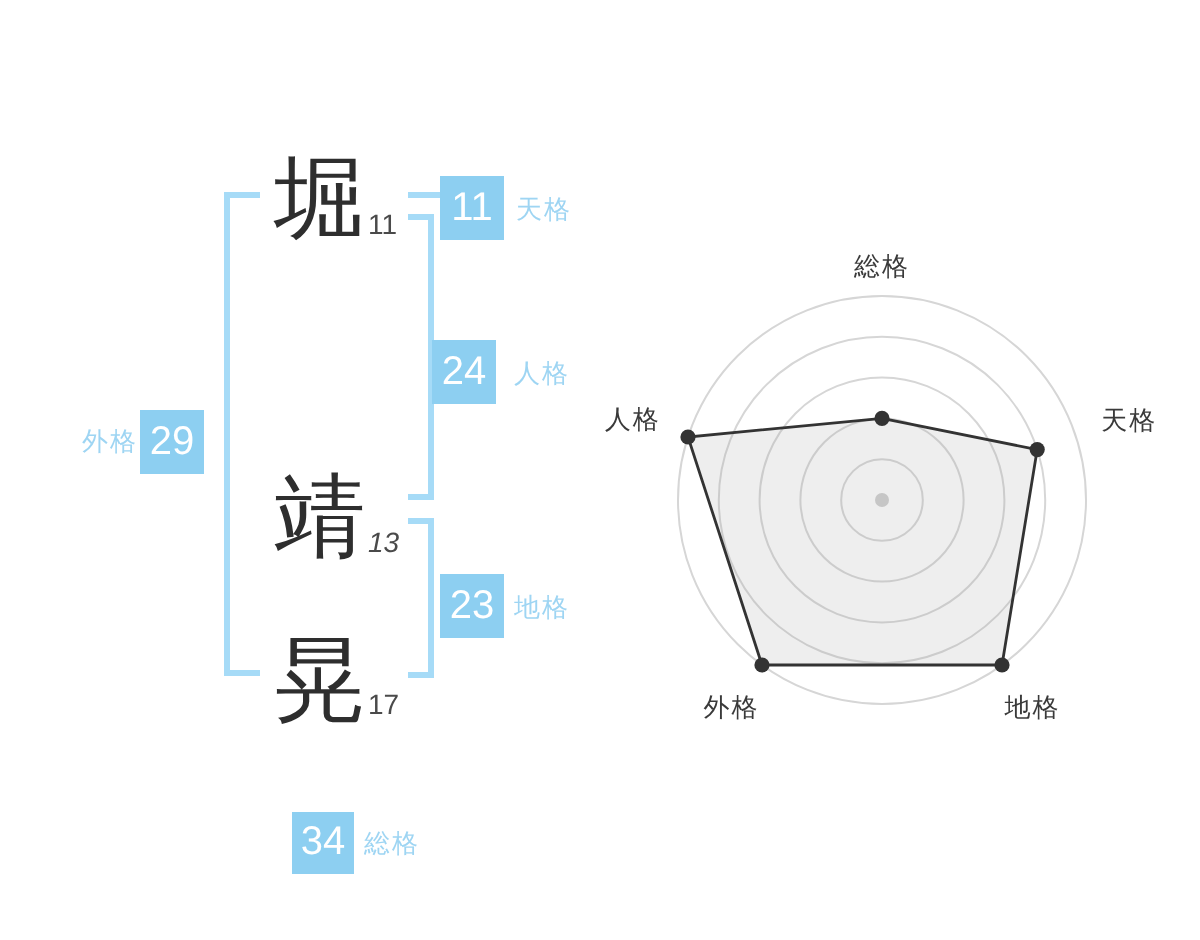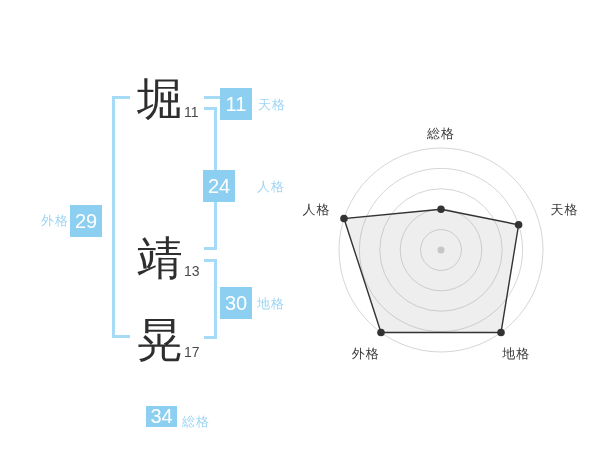--- a/index.html
+++ b/index.html
@@ -19,21 +19,21 @@
     position:absolute;font-size:46px;line-height:1;color:var(--text-dark);
     font-family:"Liberation Sans",sans-serif;letter-spacing:0;
   }
   .stroke-num{
     position:absolute;font-size:14px;line-height:1;color:var(--num-gray);
   }
   .score-box{
     position:absolute;width:32px;height:32px;background:var(--accent-blue);
     color:#ffffff;font-size:20px;display:flex;align-items:center;justify-content:center;
   }
-  .score-box.small{width:31px;height:21px;}
+  .score-box.small{width:31px;height:31px;}
   .score-label{
     position:absolute;font-size:13px;line-height:1;color:var(--label-blue);letter-spacing:1px;
   }
   .bracket{position:absolute;}
   .bracket.open-right{
     border-left:3px solid var(--bracket-blue);
     border-top:3px solid var(--bracket-blue);
     border-bottom:3px solid var(--bracket-blue);
   }
   .bracket.open-left{
@@ -47,37 +47,37 @@
 </style>
 </head>
 <body>
 
 <div class="stage">
 
   <div class="kanji" style="left:137px;top:76px;">堀</div>
   <div class="stroke-num" style="left:184px;top:105px;">11</div>
 
   <div class="kanji" style="left:137px;top:235px;">靖</div>
-  <div class="stroke-num" style="left:184px;top:264px;">13</div>
+  <div class="stroke-num" style="left:184px;top:264px;font-style:italic;">13</div>
 
   <div class="kanji" style="left:137px;top:317px;">晃</div>
   <div class="stroke-num" style="left:184px;top:345px;">17</div>
 
   <div class="bracket open-right" style="left:112px;top:96px;width:18px;height:242px;"></div>
   <div class="connector" style="left:204px;top:96px;width:17px;height:3px;"></div>
   <div class="bracket open-left" style="left:204px;top:107px;width:13px;height:143px;"></div>
   <div class="bracket open-left" style="left:204px;top:259px;width:13px;height:80px;"></div>
 
   <div class="score-box" style="left:220px;top:88px;">11</div>
   <div class="score-label" style="left:258px;top:98px;">天格</div>
 
-  <div class="score-box" style="left:203px;top:170px;">24</div>
+  <div class="score-box" style="left:216px;top:170px;">24</div>
   <div class="score-label" style="left:257px;top:180px;">人格</div>
 
-  <div class="score-box" style="left:220px;top:287px;">30</div>
+  <div class="score-box" style="left:220px;top:287px;">23</div>
   <div class="score-label" style="left:257px;top:297px;">地格</div>
 
   <div class="score-label" style="left:41px;top:214px;">外格</div>
   <div class="score-box" style="left:70px;top:205px;">29</div>
 
   <div class="score-box small" style="left:146px;top:406px;">34</div>
   <div class="score-label" style="left:182px;top:415px;">総格</div>
 
   <svg id="radar-chart" width="300" height="262" viewBox="0 0 300 262">
       <circle cx="143" cy="142" r="20.4" fill="none" stroke="#d6d6d6" stroke-width="1"></circle>

